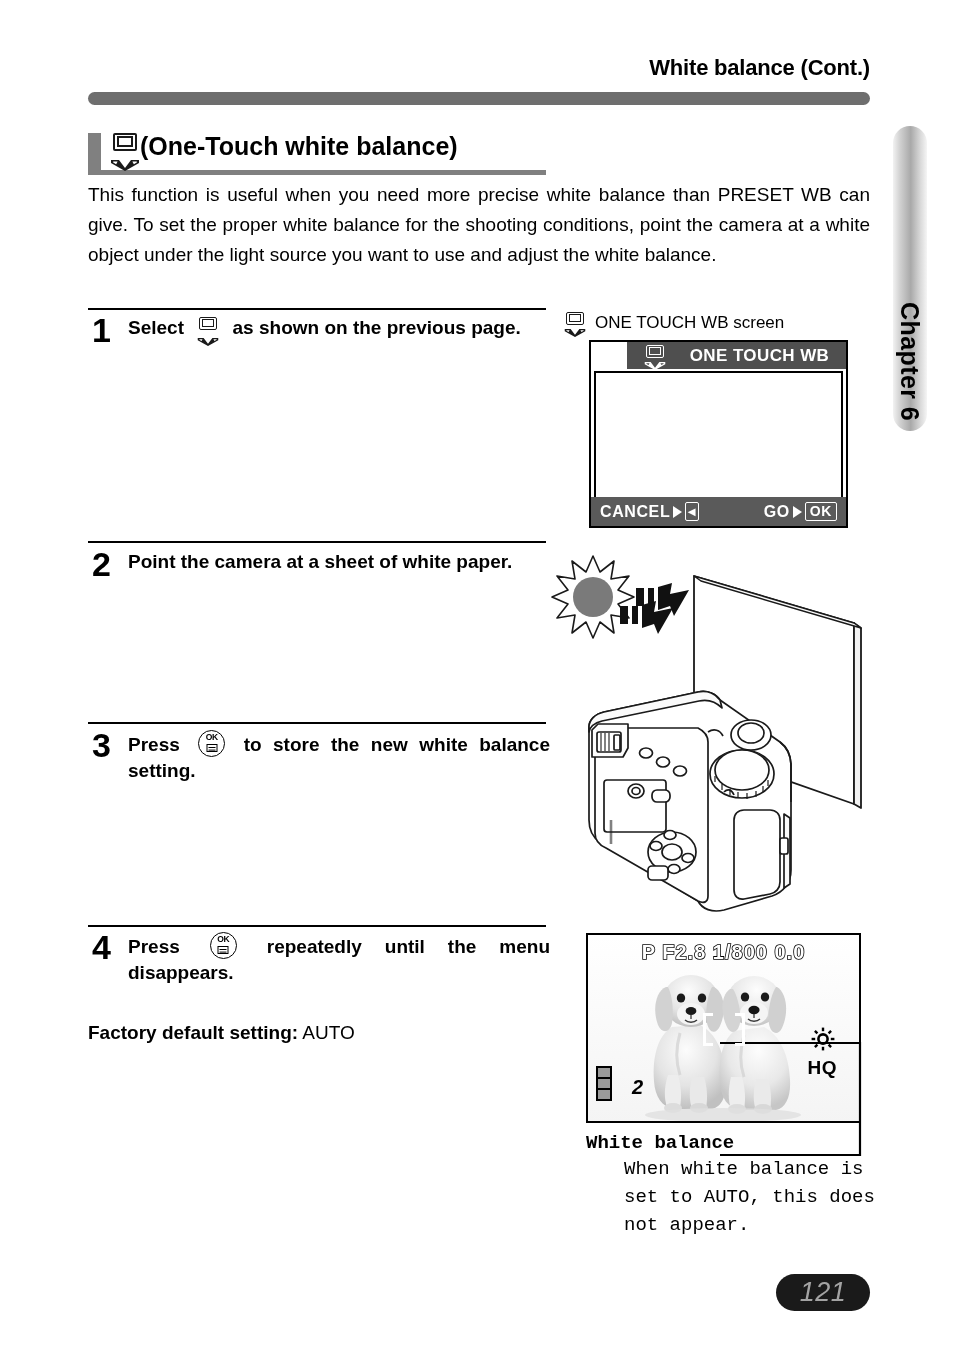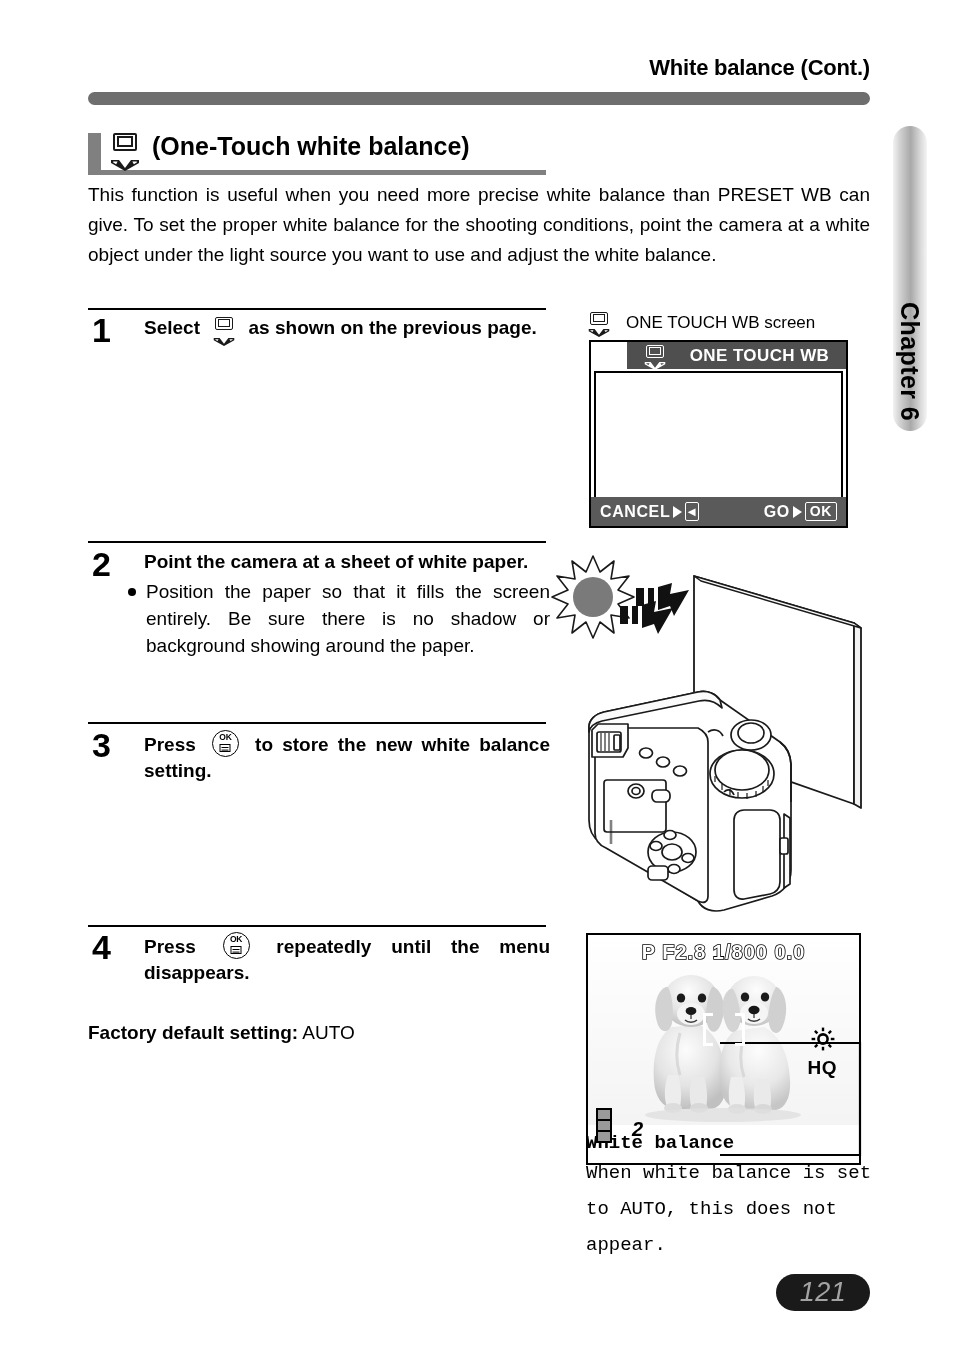--- a/index.html
+++ b/index.html
@@ -82,21 +82,20 @@
     width: 458px;
     height: 5px;
     background: #808080;
   }
   #section-heading {
     position: absolute;
     left: 110px;
     top: 132px;
     display: flex;
     align-items: center;
-    gap: 12px;
     font-size: 25px;
     font-weight: bold;
   }
 
   
   .wb-icon {
     display: inline-block;
     position: relative;
     vertical-align: middle;
   }
@@ -154,21 +153,20 @@
   }
   .step-body {
     margin-left: 40px;
   }
   .step-title {
     font-size: 19px;
     font-weight: bold;
     line-height: 26px;
     text-align: justify;
     text-justify: inter-word;
-    margin-left: 16px;
   }
   .step-bullet {
     position: relative;
     margin-top: 3px;
     padding-left: 18px;
     font-size: 19px;
     line-height: 27px;
     text-align: justify;
     text-justify: inter-word;
   }
@@ -236,25 +234,25 @@
     position: absolute;
     left: 88px;
     top: 1022px;
     font-size: 19px;
   }
   #factory-default b { font-weight: bold; }
 
   
   #wb-screen-caption {
     position: absolute;
-    left: 588px;
+    left: 564px;
     top: 312px;
     display: flex;
     align-items: center;
-    gap: 16px;
+    gap: 9px;
     font-size: 17px;
   }
 
   
   #wb-panel {
     position: absolute;
     left: 589px;
     top: 340px;
     width: 259px;
     height: 188px;
@@ -327,21 +325,21 @@
     width: 345px;
     height: 375px;
   }
 
   
   #lcd-preview {
     position: absolute;
     left: 586px;
     top: 933px;
     width: 275px;
-    height: 232px;
+    height: 190px;
     border: 2.5px solid #000;
     box-sizing: border-box;
     background: #ffffff;
     overflow: hidden;
   }
   #lcd-topinfo {
     position: absolute;
     left: 0; top: 6px;
     width: 100%;
     text-align: center;
@@ -431,22 +429,23 @@
     width: 290px;
     font-family: Liberation Mono, monospace;
   }
   #lcd-caption-title {
     font-size: 19px;
     font-weight: bold;
     display: inline-block;
   }
   #lcd-caption-text {
     font-size: 19px;
-    line-height: 36px;
+    line-height: 28px;
     margin-top: 1px;
+    margin-left: 38px;
   }
 
   
   #page-number {
     position: absolute;
     left: 776px;
     top: 1274px;
     width: 94px;
     height: 37px;
     background: #1a1a1a;
@@ -510,24 +509,20 @@
       <span>as shown on the previous page.</span>
     </div>
   </div>
 </div>
 
 <div class="step-rule" style="top:541px;"></div>
 <div class="step" style="top:549px;">
   <div class="step-num">2</div>
   <div class="step-body">
     <div class="step-title">Point the camera at a sheet of white paper.</div>
-    <div class="step-bullet">
-      <span class="dot"></span>
-      <span>Position the paper so that it fills the screen entirely. Be sure there is no shadow or background showing around the paper.</span>
-    </div>
   </div>
 </div>
 
 <div class="step-rule" style="top:722px;"></div>
 <div class="step" style="top:730px;">
   <div class="step-num">3</div>
   <div class="step-body">
     <div class="step-title">
       <span>Press</span>
       <span class="ok-btn" style="margin:0 7px;">

